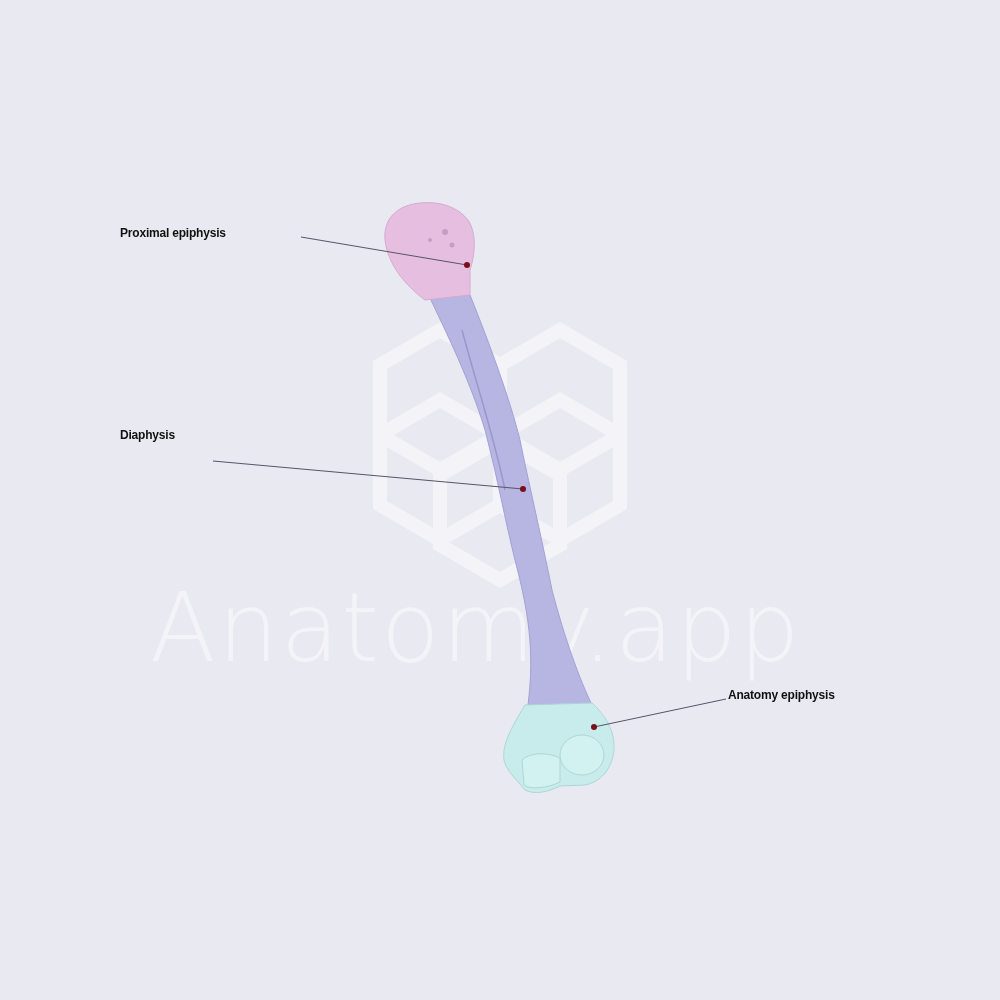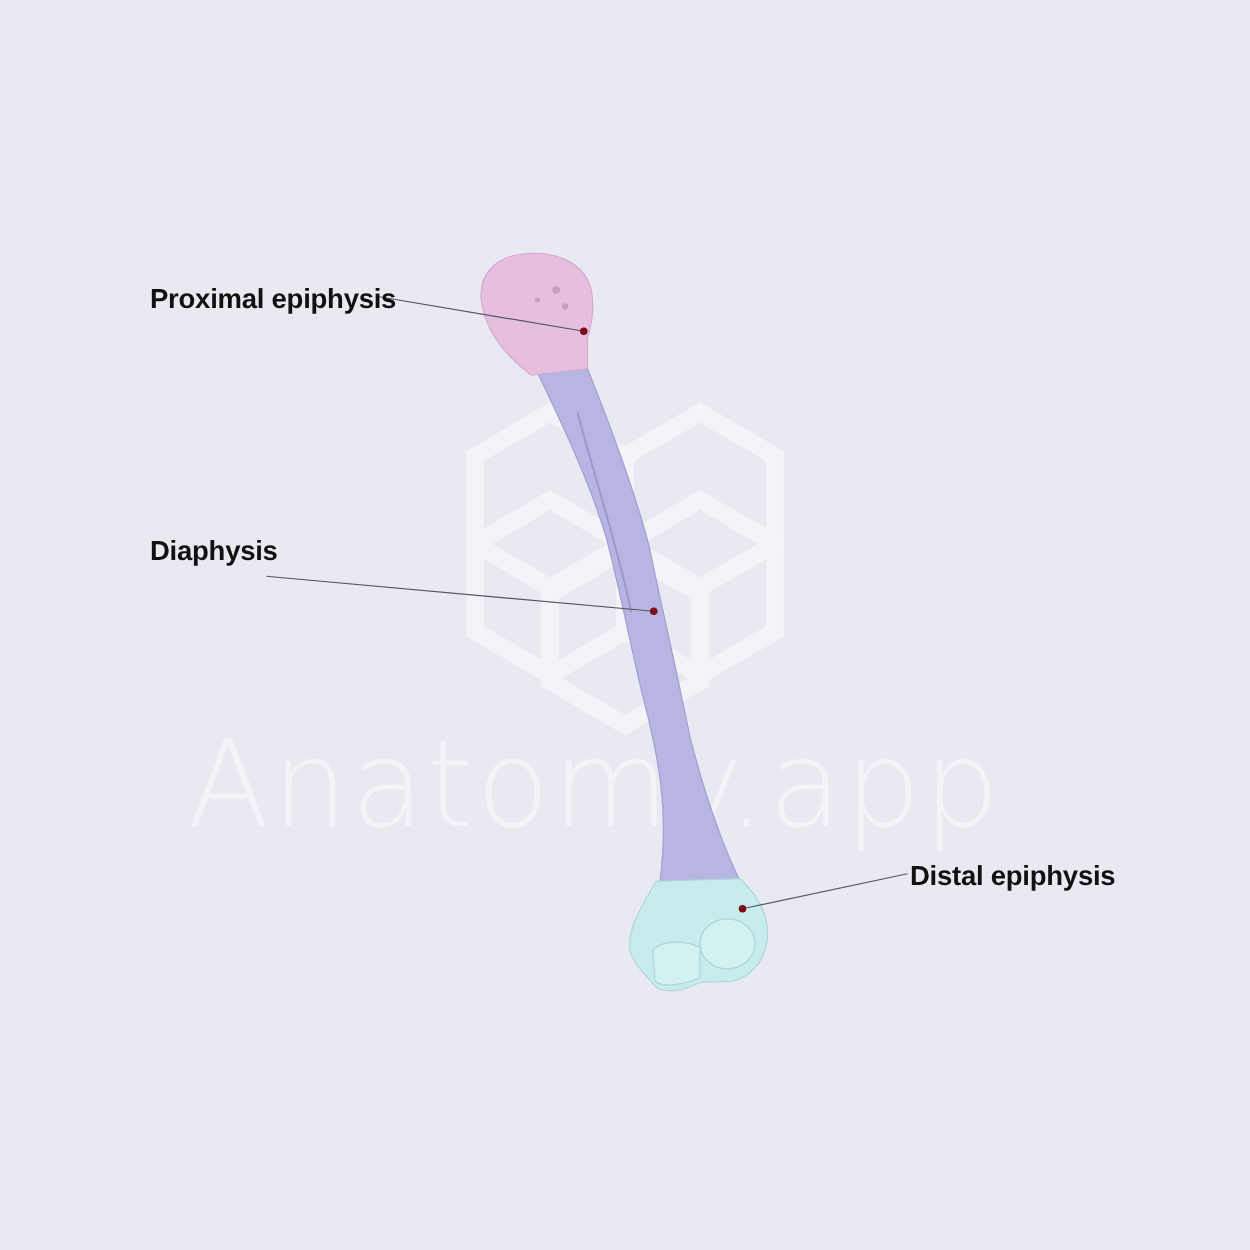--- a/index.html
+++ b/index.html
@@ -1,18 +1,18 @@
 <!DOCTYPE html>
 <html><head>
 <meta charset="utf-8">
 <style>
   html, body { margin:0; padding:0; }
   body { width:1000px; height:1000px; background:#e9e9f1; position:relative; overflow:hidden; font-family:"Liberation Sans", sans-serif; }
   .stage { position:absolute; left:0; top:0; width:1000px; height:1000px; }
-  .label { position:absolute; font-weight:700; font-size:22px; color:#111111; white-space:nowrap; letter-spacing:-0.2px; }
+  .label { position:absolute; font-weight:700; font-size:12px; color:#111111; white-space:nowrap; letter-spacing:-0.2px; }
   .watermark-text { position:absolute; left:150px; top:572px; font-size:96px; color:#f3f3f8; letter-spacing:2px; font-family:"DejaVu Sans", sans-serif; font-weight:300; }
 </style>
 </head>
 <body>
 
 <div class="stage">
 
   <svg style="position:absolute;left:0;top:0" width="1000" height="1000" viewBox="0 0 1000 1000">
     <g fill="none" stroke="#f3f3f8" stroke-width="14" stroke-linejoin="miter">
       <polygon points="440,330 500,365 500,435 440,470 380,435 380,365"></polygon>
@@ -43,14 +43,14 @@
     <line x1="301" y1="237" x2="467" y2="265" stroke="#555566" stroke-width="1"></line>
     <circle cx="467" cy="265" r="3" fill="#7a0f1a"></circle>
     <line x1="213" y1="461" x2="523" y2="489" stroke="#555566" stroke-width="1"></line>
     <circle cx="523" cy="489" r="3" fill="#7a0f1a"></circle>
     <line x1="726" y1="699" x2="594" y2="727" stroke="#555566" stroke-width="1"></line>
     <circle cx="594" cy="727" r="3" fill="#7a0f1a"></circle>
   </svg>
 
   <div class="label" style="left:120px;top:226px">Proximal epiphysis</div>
   <div class="label" style="left:120px;top:428px">Diaphysis</div>
-  <div class="label" style="left:728px;top:688px">Distal epiphysis</div>
+  <div class="label" style="left:728px;top:688px">Anatomy epiphysis</div>
 </div>
 
 </body></html>

